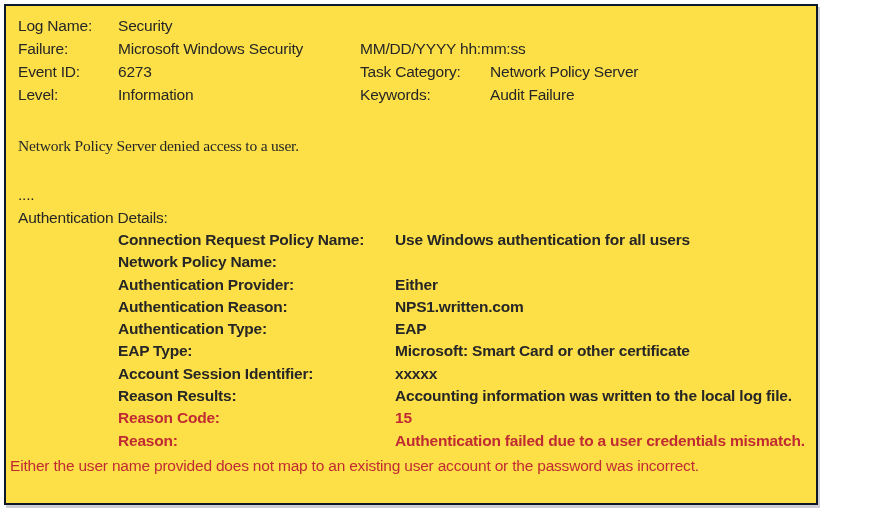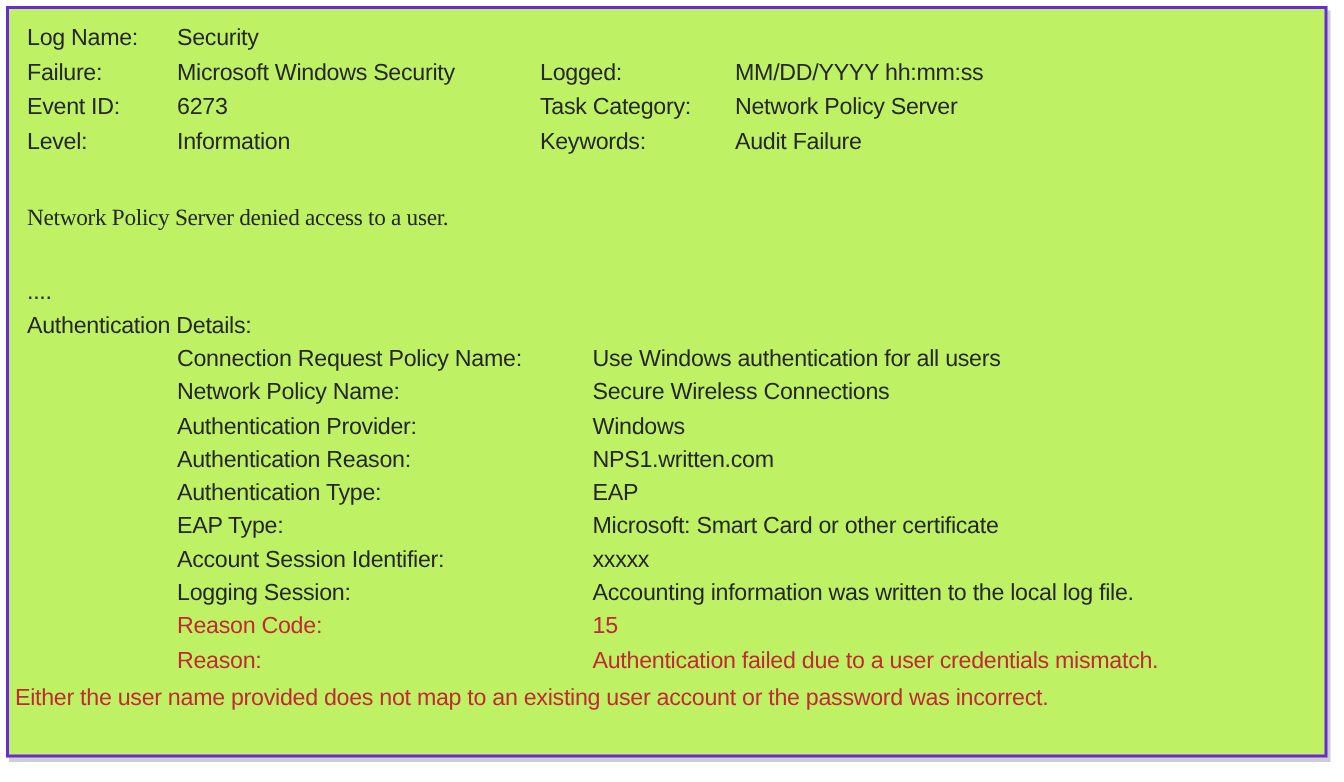--- a/index.html
+++ b/index.html
@@ -8,24 +8,24 @@
     background: #ffffff;
     width: 896px;
     height: 521px;
     font-family: "Liberation Sans", sans-serif;
     -webkit-font-smoothing: antialiased;
   }
   .frame {
     position: absolute;
     left: 4px;
     top: 4px;
-    width: 881px;
+    width: 814px;
     height: 501px;
-    border: 2px solid #6d28d9;
-    background: #bef264;
+    border: 2px solid #0f172a;
+    background: #fde047;
     box-shadow: 2px 3px 0 rgba(110,116,130,0.35);
     box-sizing: border-box;
     overflow: hidden;
   }
   .content {
     padding: 8px 10px 0 12px;
     font-size: 15.5px;
     letter-spacing: -0.2px;
     line-height: 23px;
     color: #262626;
@@ -34,21 +34,21 @@
   .hlabel  { width: 100px; flex: 0 0 auto; }
   .hval1   { width: 242px; flex: 0 0 auto; }
   .hlabel2 { width: 130px; flex: 0 0 auto; }
   .hval2   { flex: 1 1 auto; }
 
   .description { margin-top: 28px; font-family: Liberation Serif, serif; }
   .ellipsis    { margin-top: 26px; }
   .section-title { }
 
   .details { line-height: 22.3px; }
-  .drow { display: flex; white-space: nowrap; }
+  .drow { display: flex; white-space: nowrap; font-weight: bold; }
   .dlabel { margin-left: 100px; width: 277px; flex: 0 0 auto; }
   .dval   { flex: 1 1 auto; }
 
   .red { color: #c02b33; }
 
   .footer-note {
     margin-left: -8px;
     margin-top: 3px;
     line-height: 22.3px;
     white-space: nowrap;
@@ -61,21 +61,20 @@
   <div class="content">
 
     <div class="header">
       <div class="hrow">
         <span class="hlabel">Log Name:</span>
         <span class="hval1">Security</span>
       </div>
       <div class="hrow">
         <span class="hlabel">Failure:</span>
         <span class="hval1">Microsoft Windows Security</span>
-        <span class="hlabel2">Logged:</span>
         <span class="hval2">MM/DD/YYYY hh:mm:ss</span>
       </div>
       <div class="hrow">
         <span class="hlabel">Event ID:</span>
         <span class="hval1">6273</span>
         <span class="hlabel2">Task Category:</span>
         <span class="hval2">Network Policy Server</span>
       </div>
       <div class="hrow">
         <span class="hlabel">Level:</span>
@@ -89,44 +88,43 @@
     <div class="ellipsis">....</div>
     <div class="section-title">Authentication Details:</div>
 
     <div class="details">
       <div class="drow">
         <span class="dlabel">Connection Request Policy Name:</span>
         <span class="dval">Use Windows authentication for all users</span>
       </div>
       <div class="drow">
         <span class="dlabel">Network Policy Name:</span>
-        <span class="dval">Secure Wireless Connections</span>
       </div>
       <div class="drow">
         <span class="dlabel">Authentication Provider:</span>
-        <span class="dval">Windows</span>
+        <span class="dval">Either</span>
       </div>
       <div class="drow">
         <span class="dlabel">Authentication Reason:</span>
         <span class="dval">NPS1.written.com</span>
       </div>
       <div class="drow">
         <span class="dlabel">Authentication Type:</span>
         <span class="dval">EAP</span>
       </div>
       <div class="drow">
         <span class="dlabel">EAP Type:</span>
         <span class="dval">Microsoft: Smart Card or other certificate</span>
       </div>
       <div class="drow">
         <span class="dlabel">Account Session Identifier:</span>
         <span class="dval">xxxxx</span>
       </div>
       <div class="drow">
-        <span class="dlabel">Logging Session:</span>
+        <span class="dlabel">Reason Results:</span>
         <span class="dval">Accounting information was written to the local log file.</span>
       </div>
       <div class="drow red">
         <span class="dlabel">Reason Code:</span>
         <span class="dval">15</span>
       </div>
       <div class="drow red">
         <span class="dlabel">Reason:</span>
         <span class="dval">Authentication failed due to a user credentials mismatch.</span>
       </div>

